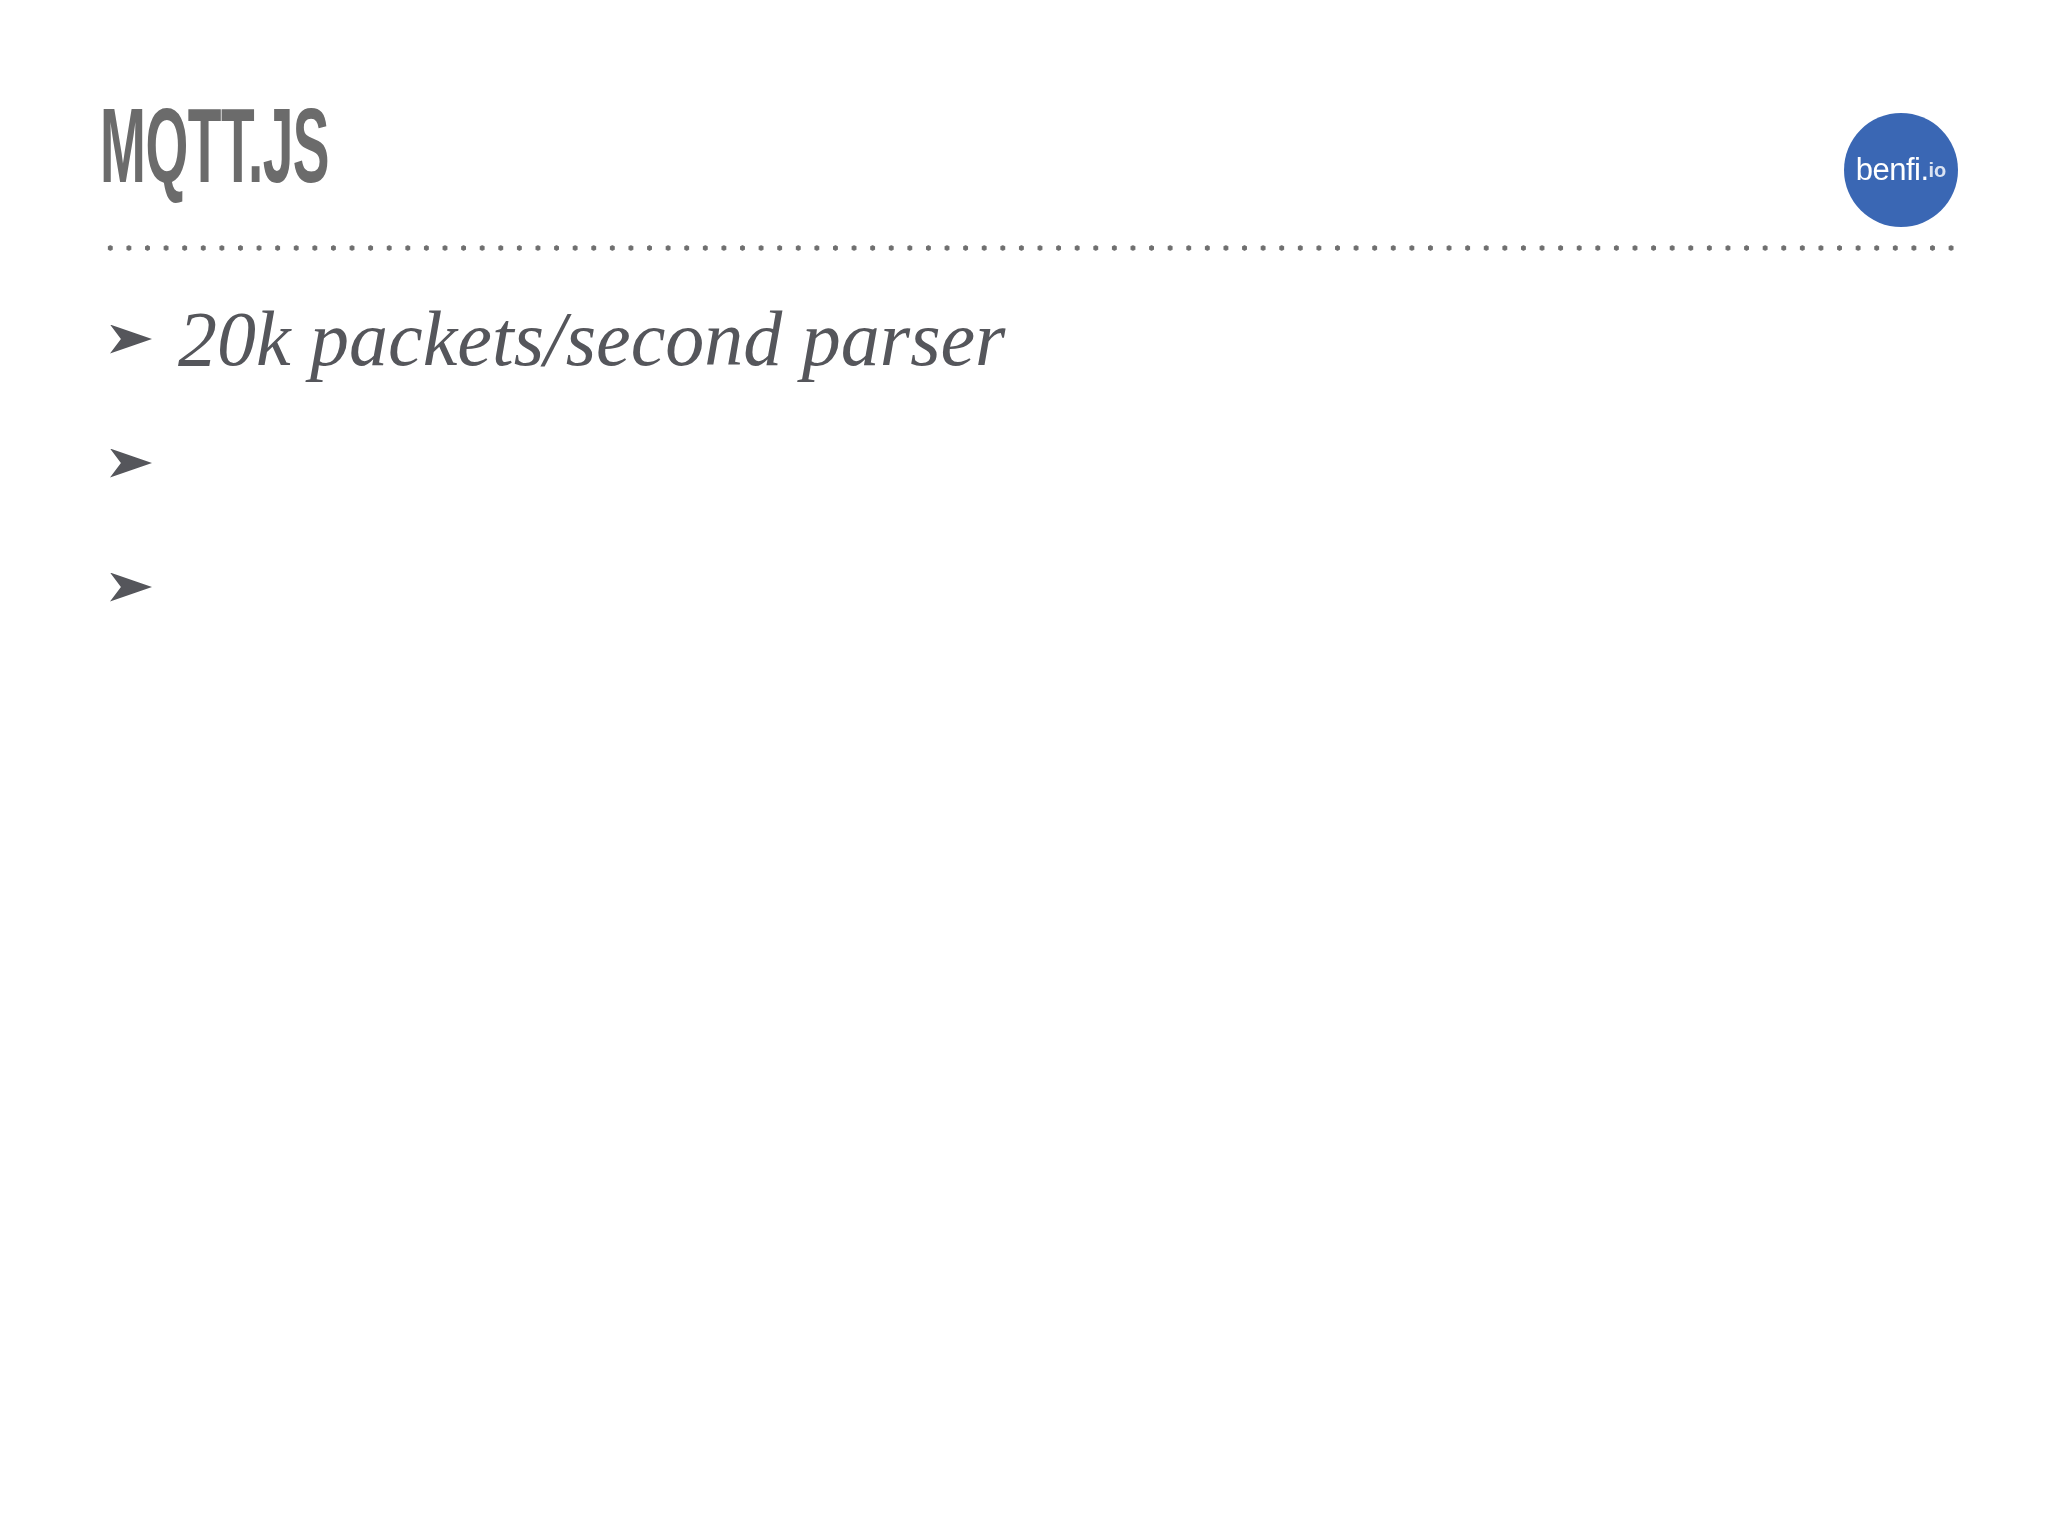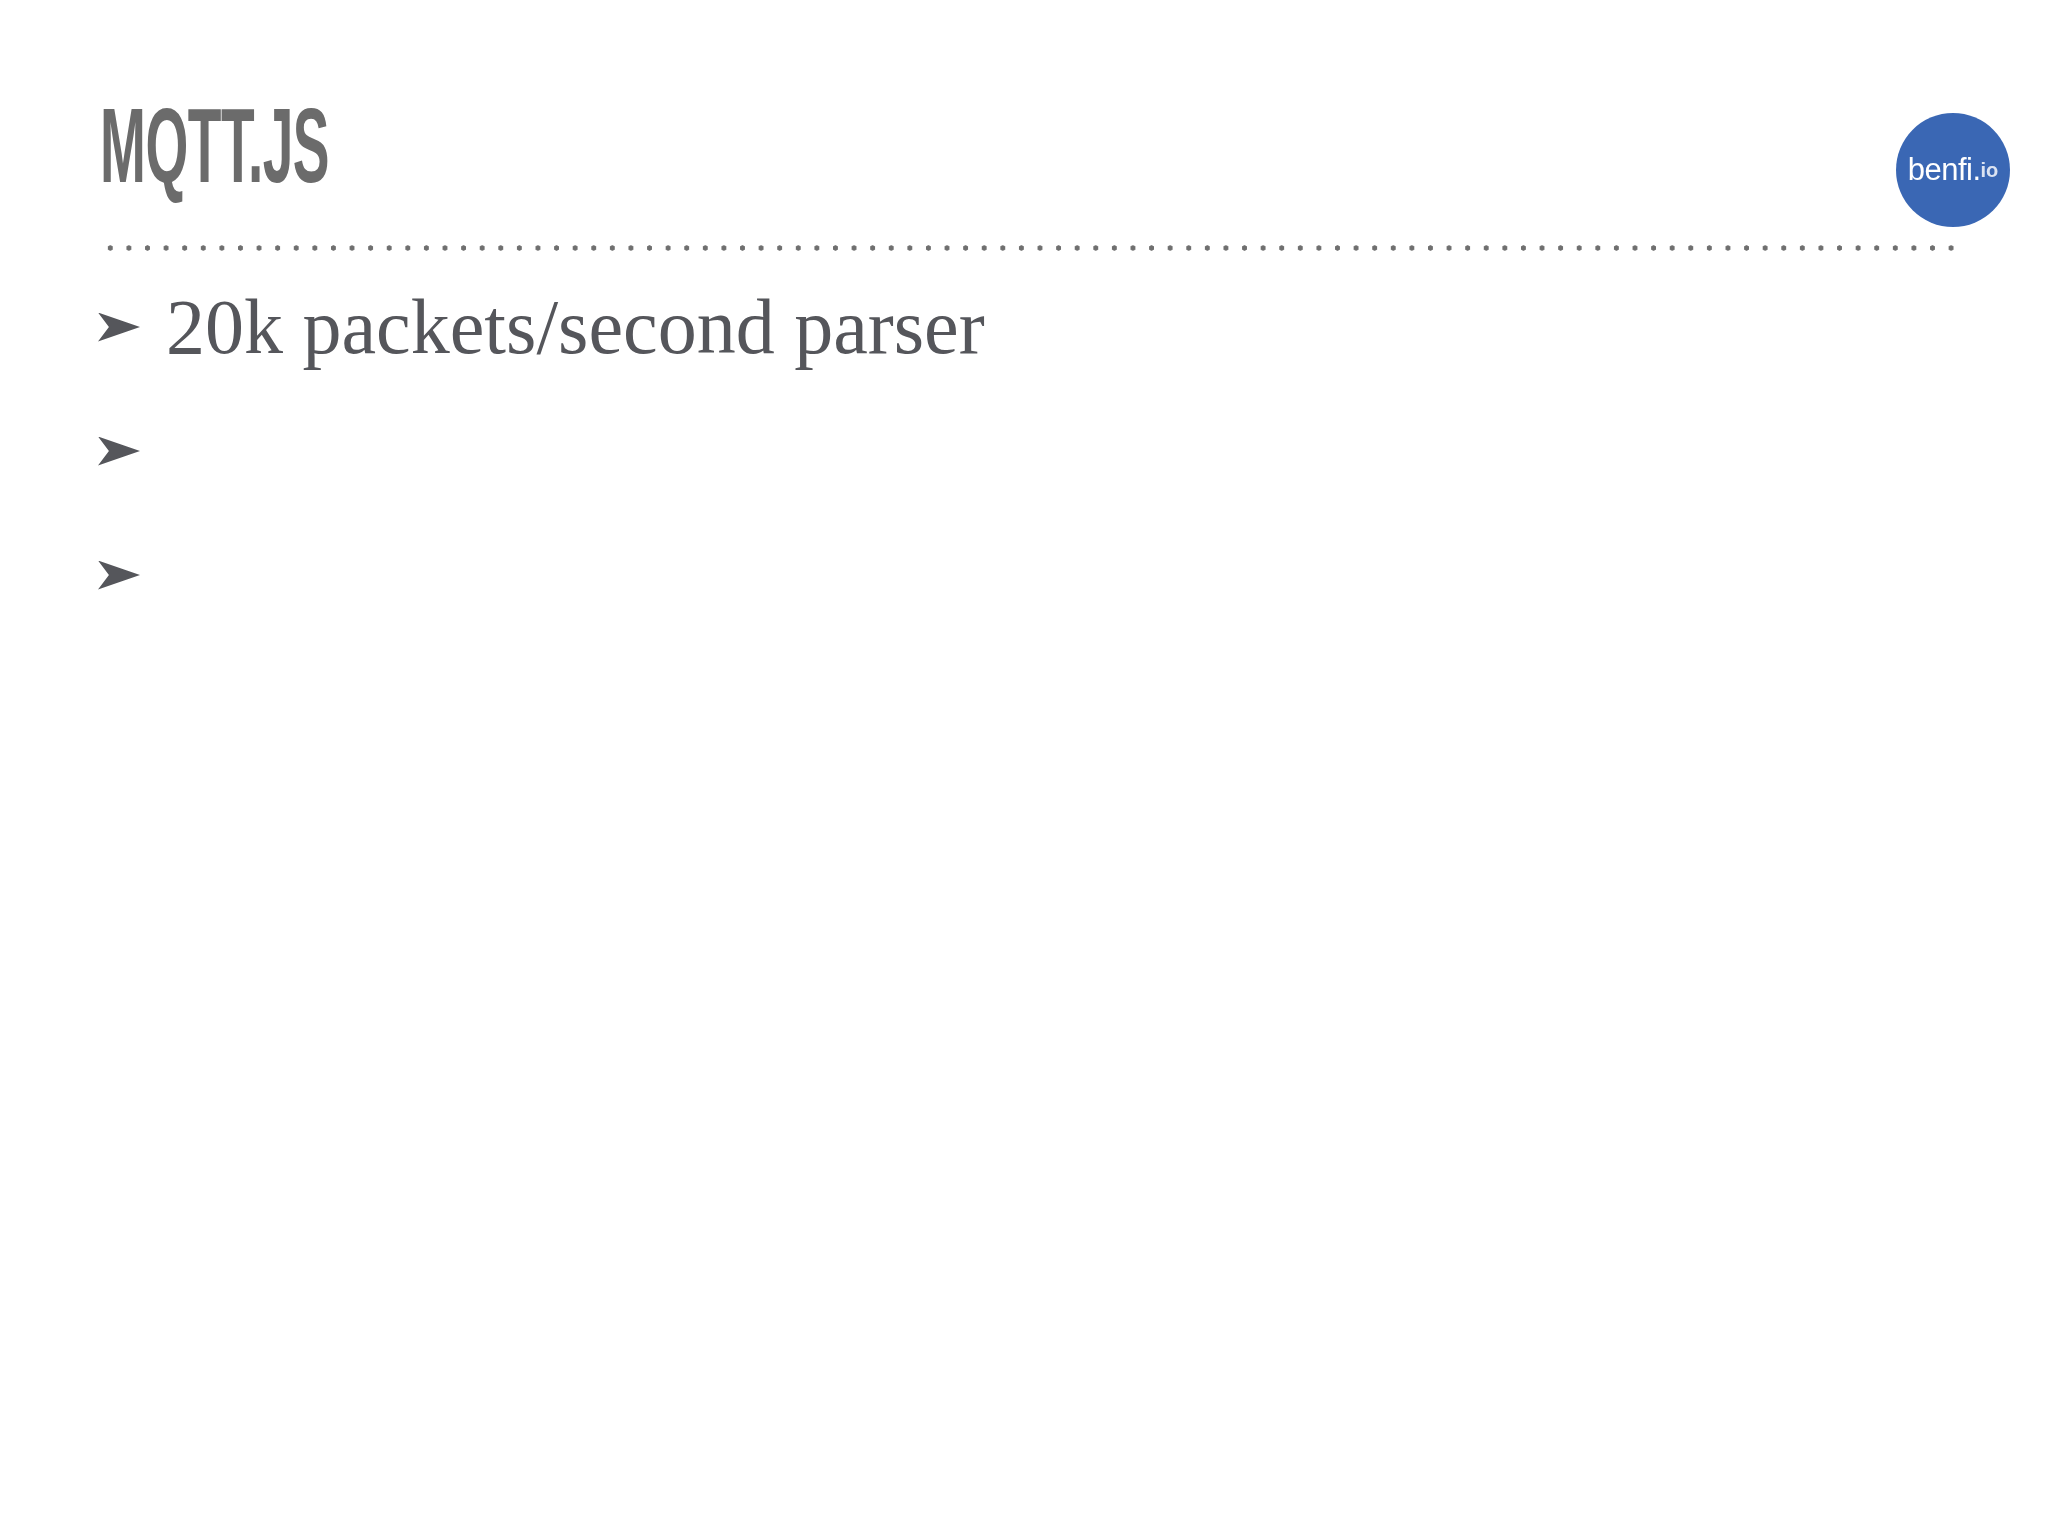--- a/index.html
+++ b/index.html
@@ -42,21 +42,21 @@
     height: 6px;
     background-image: radial-gradient(circle, #6f6f6f 2.4px, rgba(0,0,0,0) 2.9px);
     background-size: 18.6px 6px;
     background-repeat: repeat-x;
     background-position: left center;
   }
 
   
   .logo {
     position: absolute;
-    left: 1896px;
+    left: 1844px;
     top: 113px;
     width: 114px;
     height: 114px;
     border-radius: 50%;
     background: #3a67b4;
     display: flex;
     align-items: center;
     justify-content: center;
     white-space: nowrap;
   }
@@ -70,23 +70,24 @@
     font-size: 20px;
     letter-spacing: 0;
     font-weight: bold;
   }
 
   
   .bullets {
     position: absolute;
     left: 98px;
     top: 265px;
-    margin: 0;
+    margin: 12px;
     padding: 0;
     list-style: none;
+    font-style: italic;
   }
   .bullets li {
     display: flex;
     align-items: center;
     height: 124px;
     font-family: "Liberation Serif", serif;
     font-size: 78px;
     color: #55565b;
     white-space: nowrap;
   }

